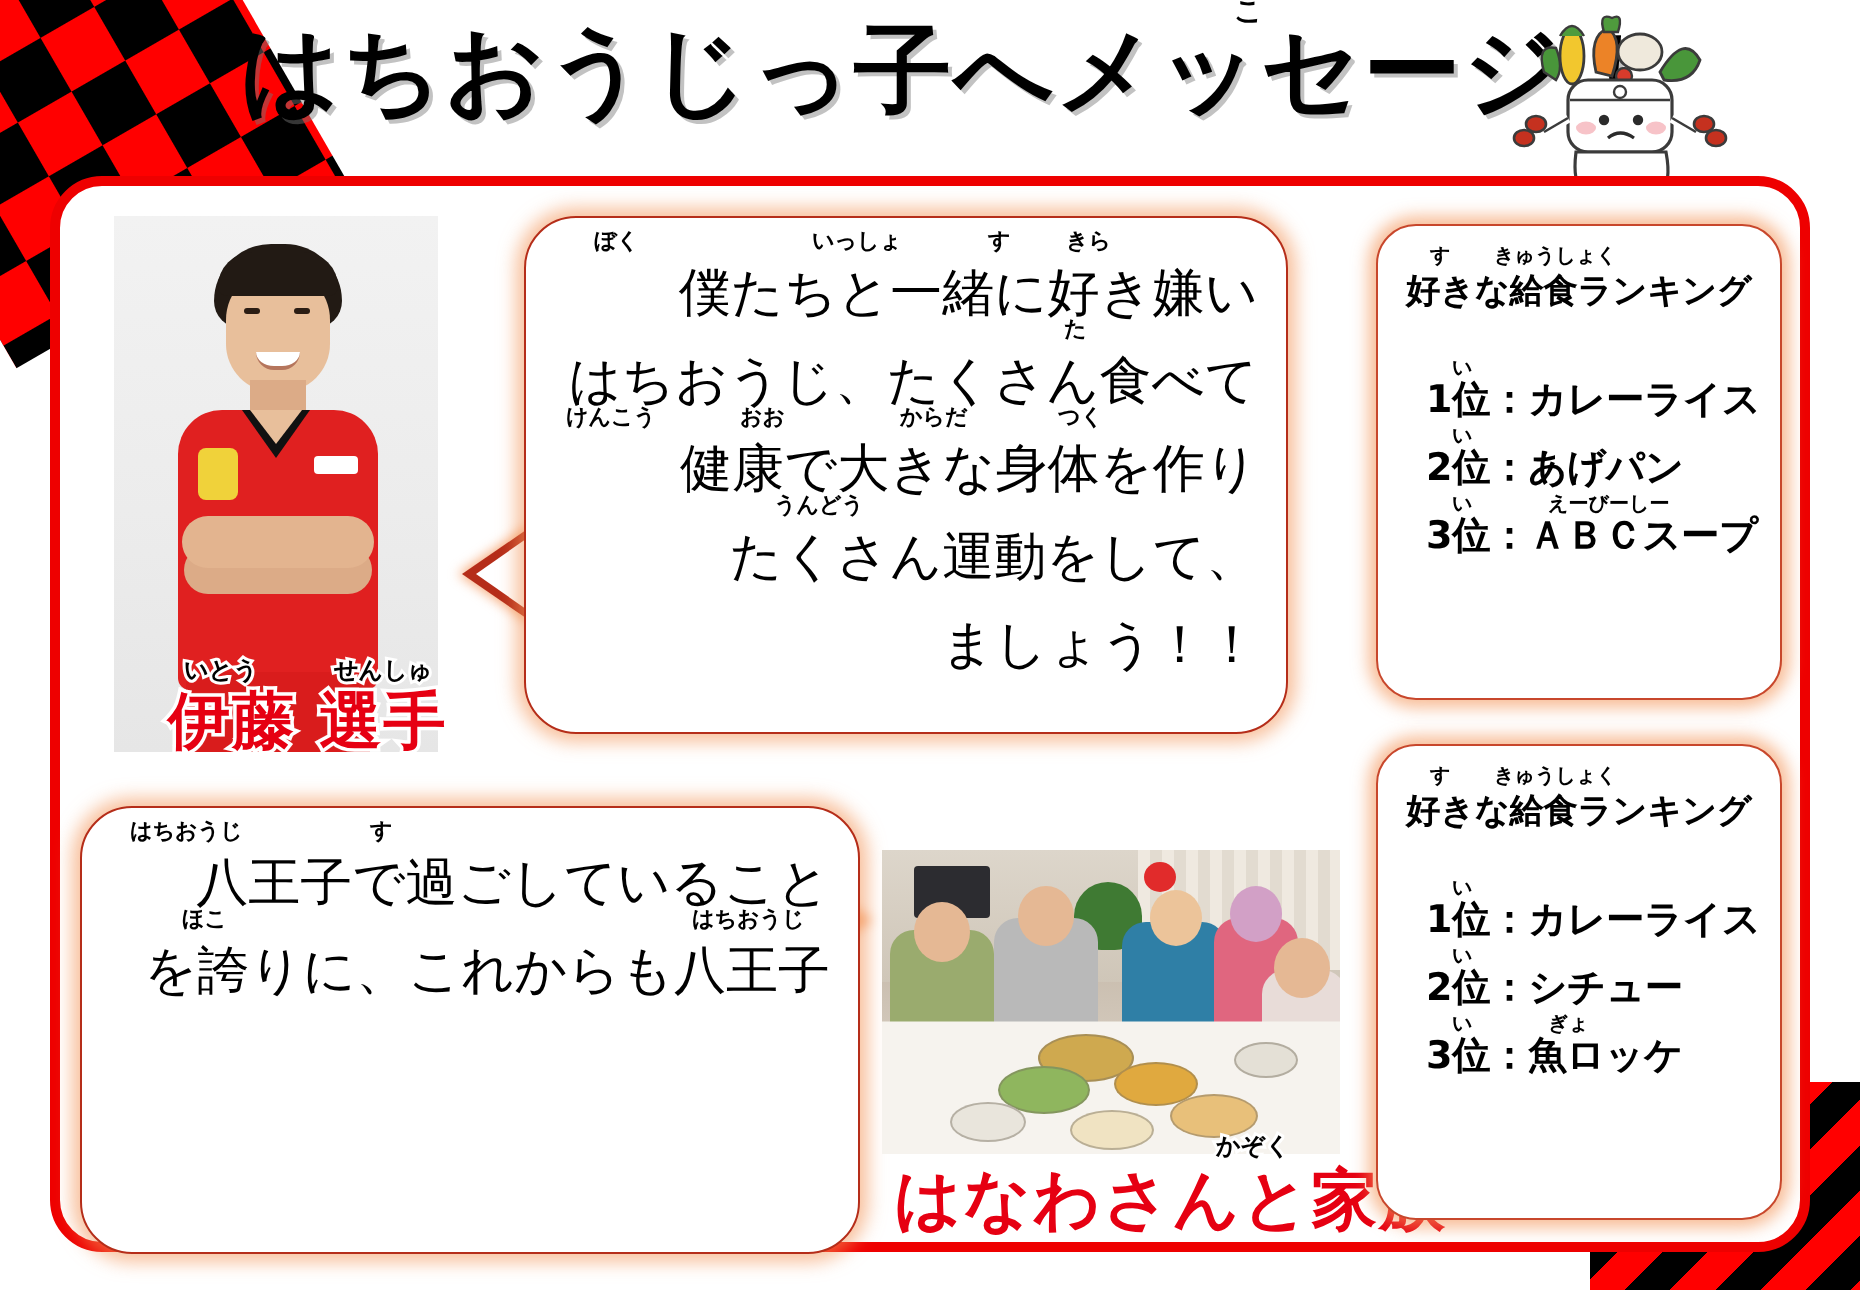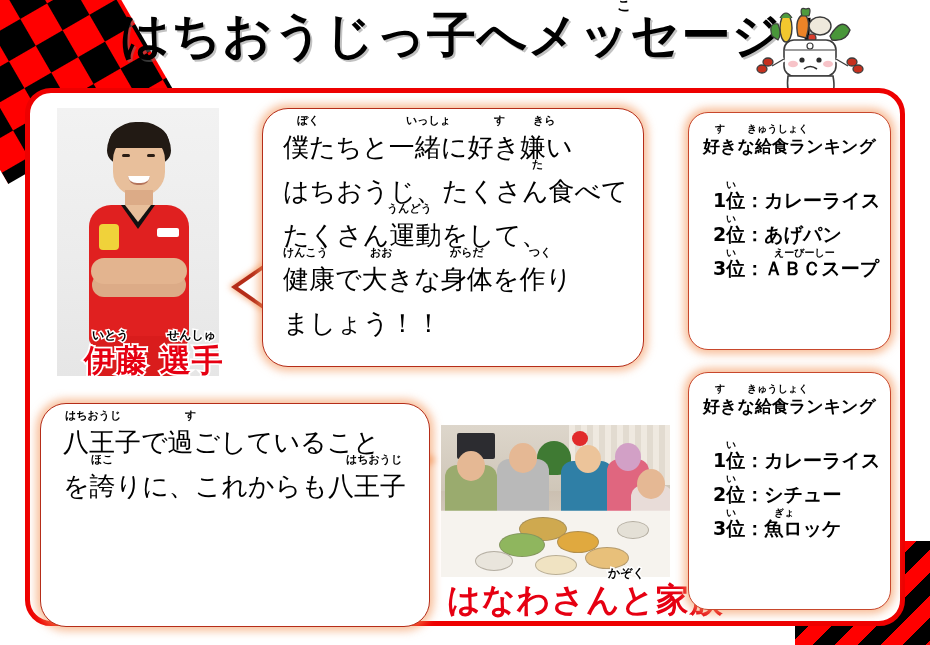--- a/index.html
+++ b/index.html
@@ -284,20 +284,21 @@
   }
 
   .bubble-line {
     position: relative;
     font-family: "DejaVu Sans", "Liberation Sans", sans-serif;
     font-size: 26px;
     line-height: 44px;
     color: #000000;
     white-space: nowrap;
     font-weight: 400;
+    text-align: right;
   }
   .bubble-line .rt {
     position: absolute;
     top: -10px;
     font-size: 11px;
     line-height: 1;
     font-weight: bold;
     color: #000000;
     white-space: nowrap;
   }
@@ -471,22 +472,22 @@
   <div id="cap-player-ruby-1" class="cap-ruby">いとう</div>
   <div id="cap-player-ruby-2" class="cap-ruby">せんしゅ</div>
   <div id="caption-player" class="photo-caption">伊藤 選手</div>
 
   <div id="tail-top-outer" class="tail"></div>
   <div id="tail-top-line" class="tail"></div>
   <div id="tail-top-fill" class="tail"></div>
   <div id="bubble-top" class="bubble">
       <div class="bubble-line"><span class="rt" style="left: 14px;">ぼく</span><span class="rt" style="left: 123px;">いっしょ</span><span class="rt" style="left: 211px;">す</span><span class="rt" style="left: 250px;">きら</span><span>僕たちと一緒に好き嫌い</span></div>
       <div class="bubble-line"><span class="rt" style="left: 249px;">た</span><span>はちおうじ、たくさん食べて</span></div>
+      <div class="bubble-line"><span class="rt" style="left: 0px;">けんこう</span><span class="rt" style="left: 87px;">おお</span><span class="rt" style="left: 167px;">からだ</span><span class="rt" style="left: 246px;">つく</span><span>健康で大きな身体を作り</span></div>
       <div class="bubble-line"><span class="rt" style="left: 104px;">うんどう</span><span>たくさん運動をして、</span></div>
-      <div class="bubble-line"><span class="rt" style="left: 0px;">けんこう</span><span class="rt" style="left: 87px;">おお</span><span class="rt" style="left: 167px;">からだ</span><span class="rt" style="left: 246px;">つく</span><span>健康で大きな身体を作り</span></div>
       <div class="bubble-line"><span>ましょう！！</span></div>
     </div>
 
   <div id="tail-bot-outer" class="tail"></div>
   <div id="tail-bot-line" class="tail"></div>
   <div id="tail-bot-fill" class="tail"></div>
   <div id="bubble-bottom" class="bubble">
       <div class="bubble-line"><span class="rt" style="left: 2px;">はちおうじ</span><span class="rt" style="left: 122px;">す</span><span>八王子で過ごしていること</span></div>
       <div class="bubble-line"><span class="rt" style="left: 28px;">ほこ</span><span class="rt" style="left: 283px;">はちおうじ</span><span>を誇りに、これからも八王子</span></div>
     </div>

